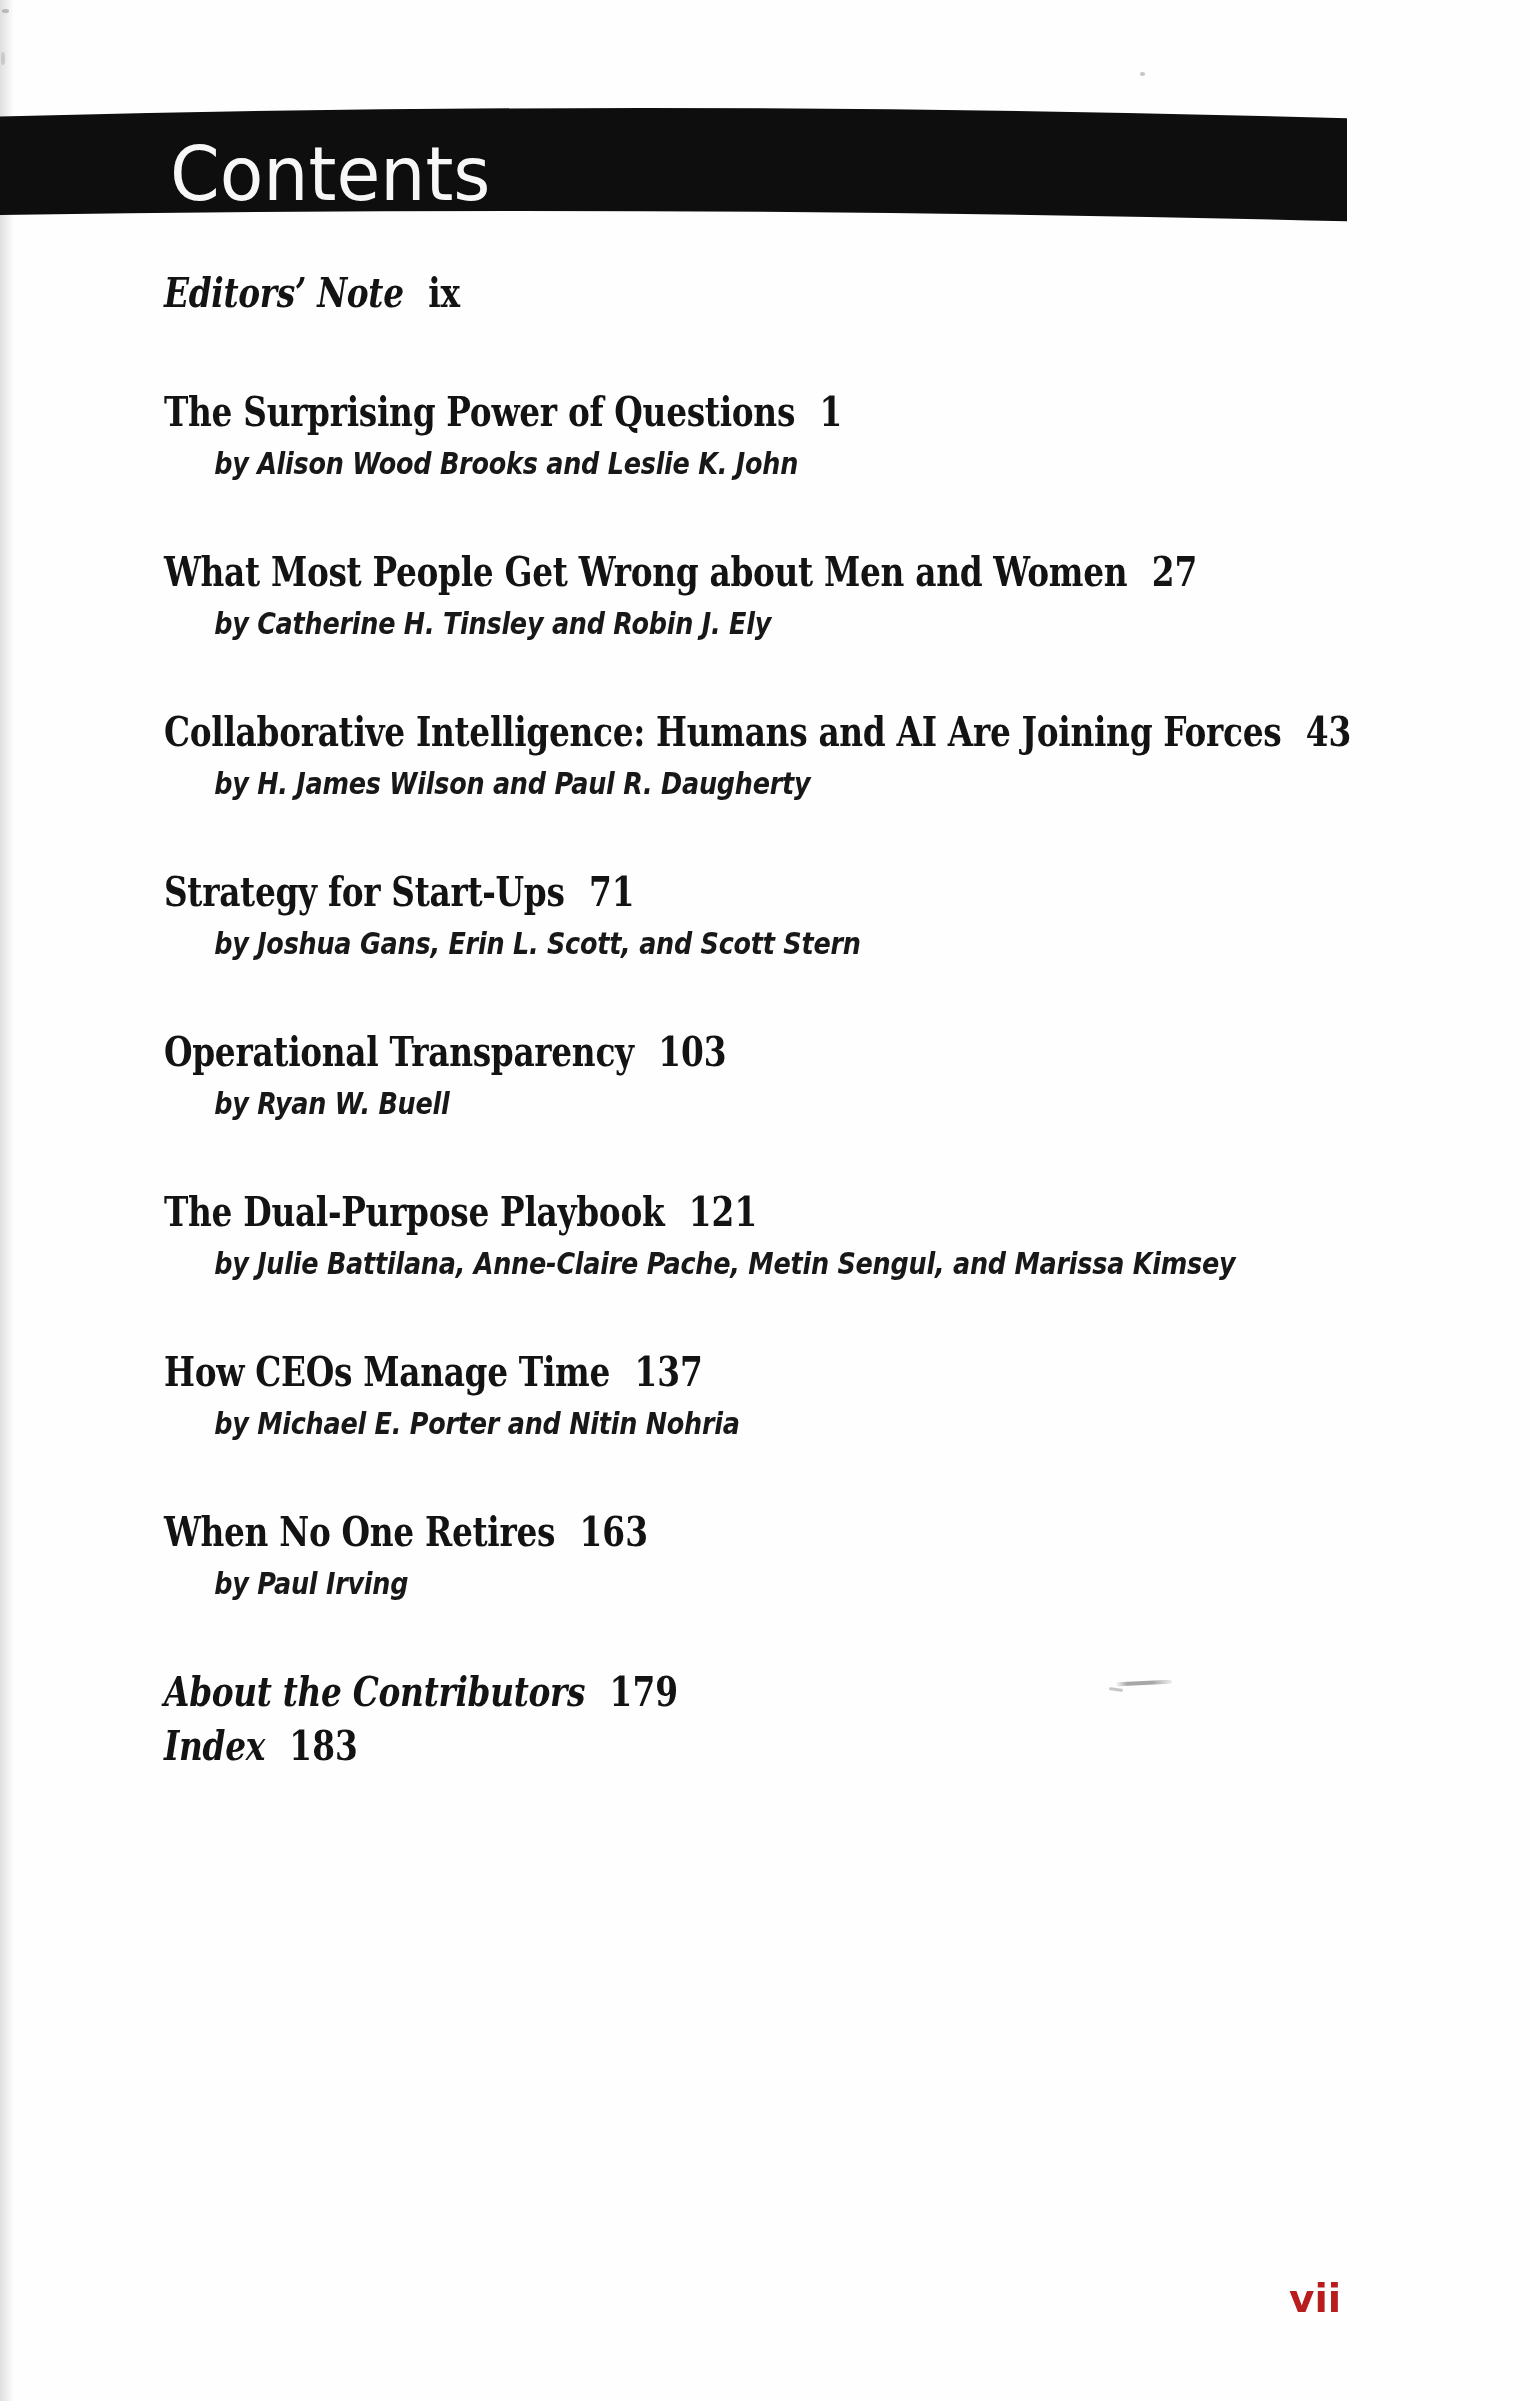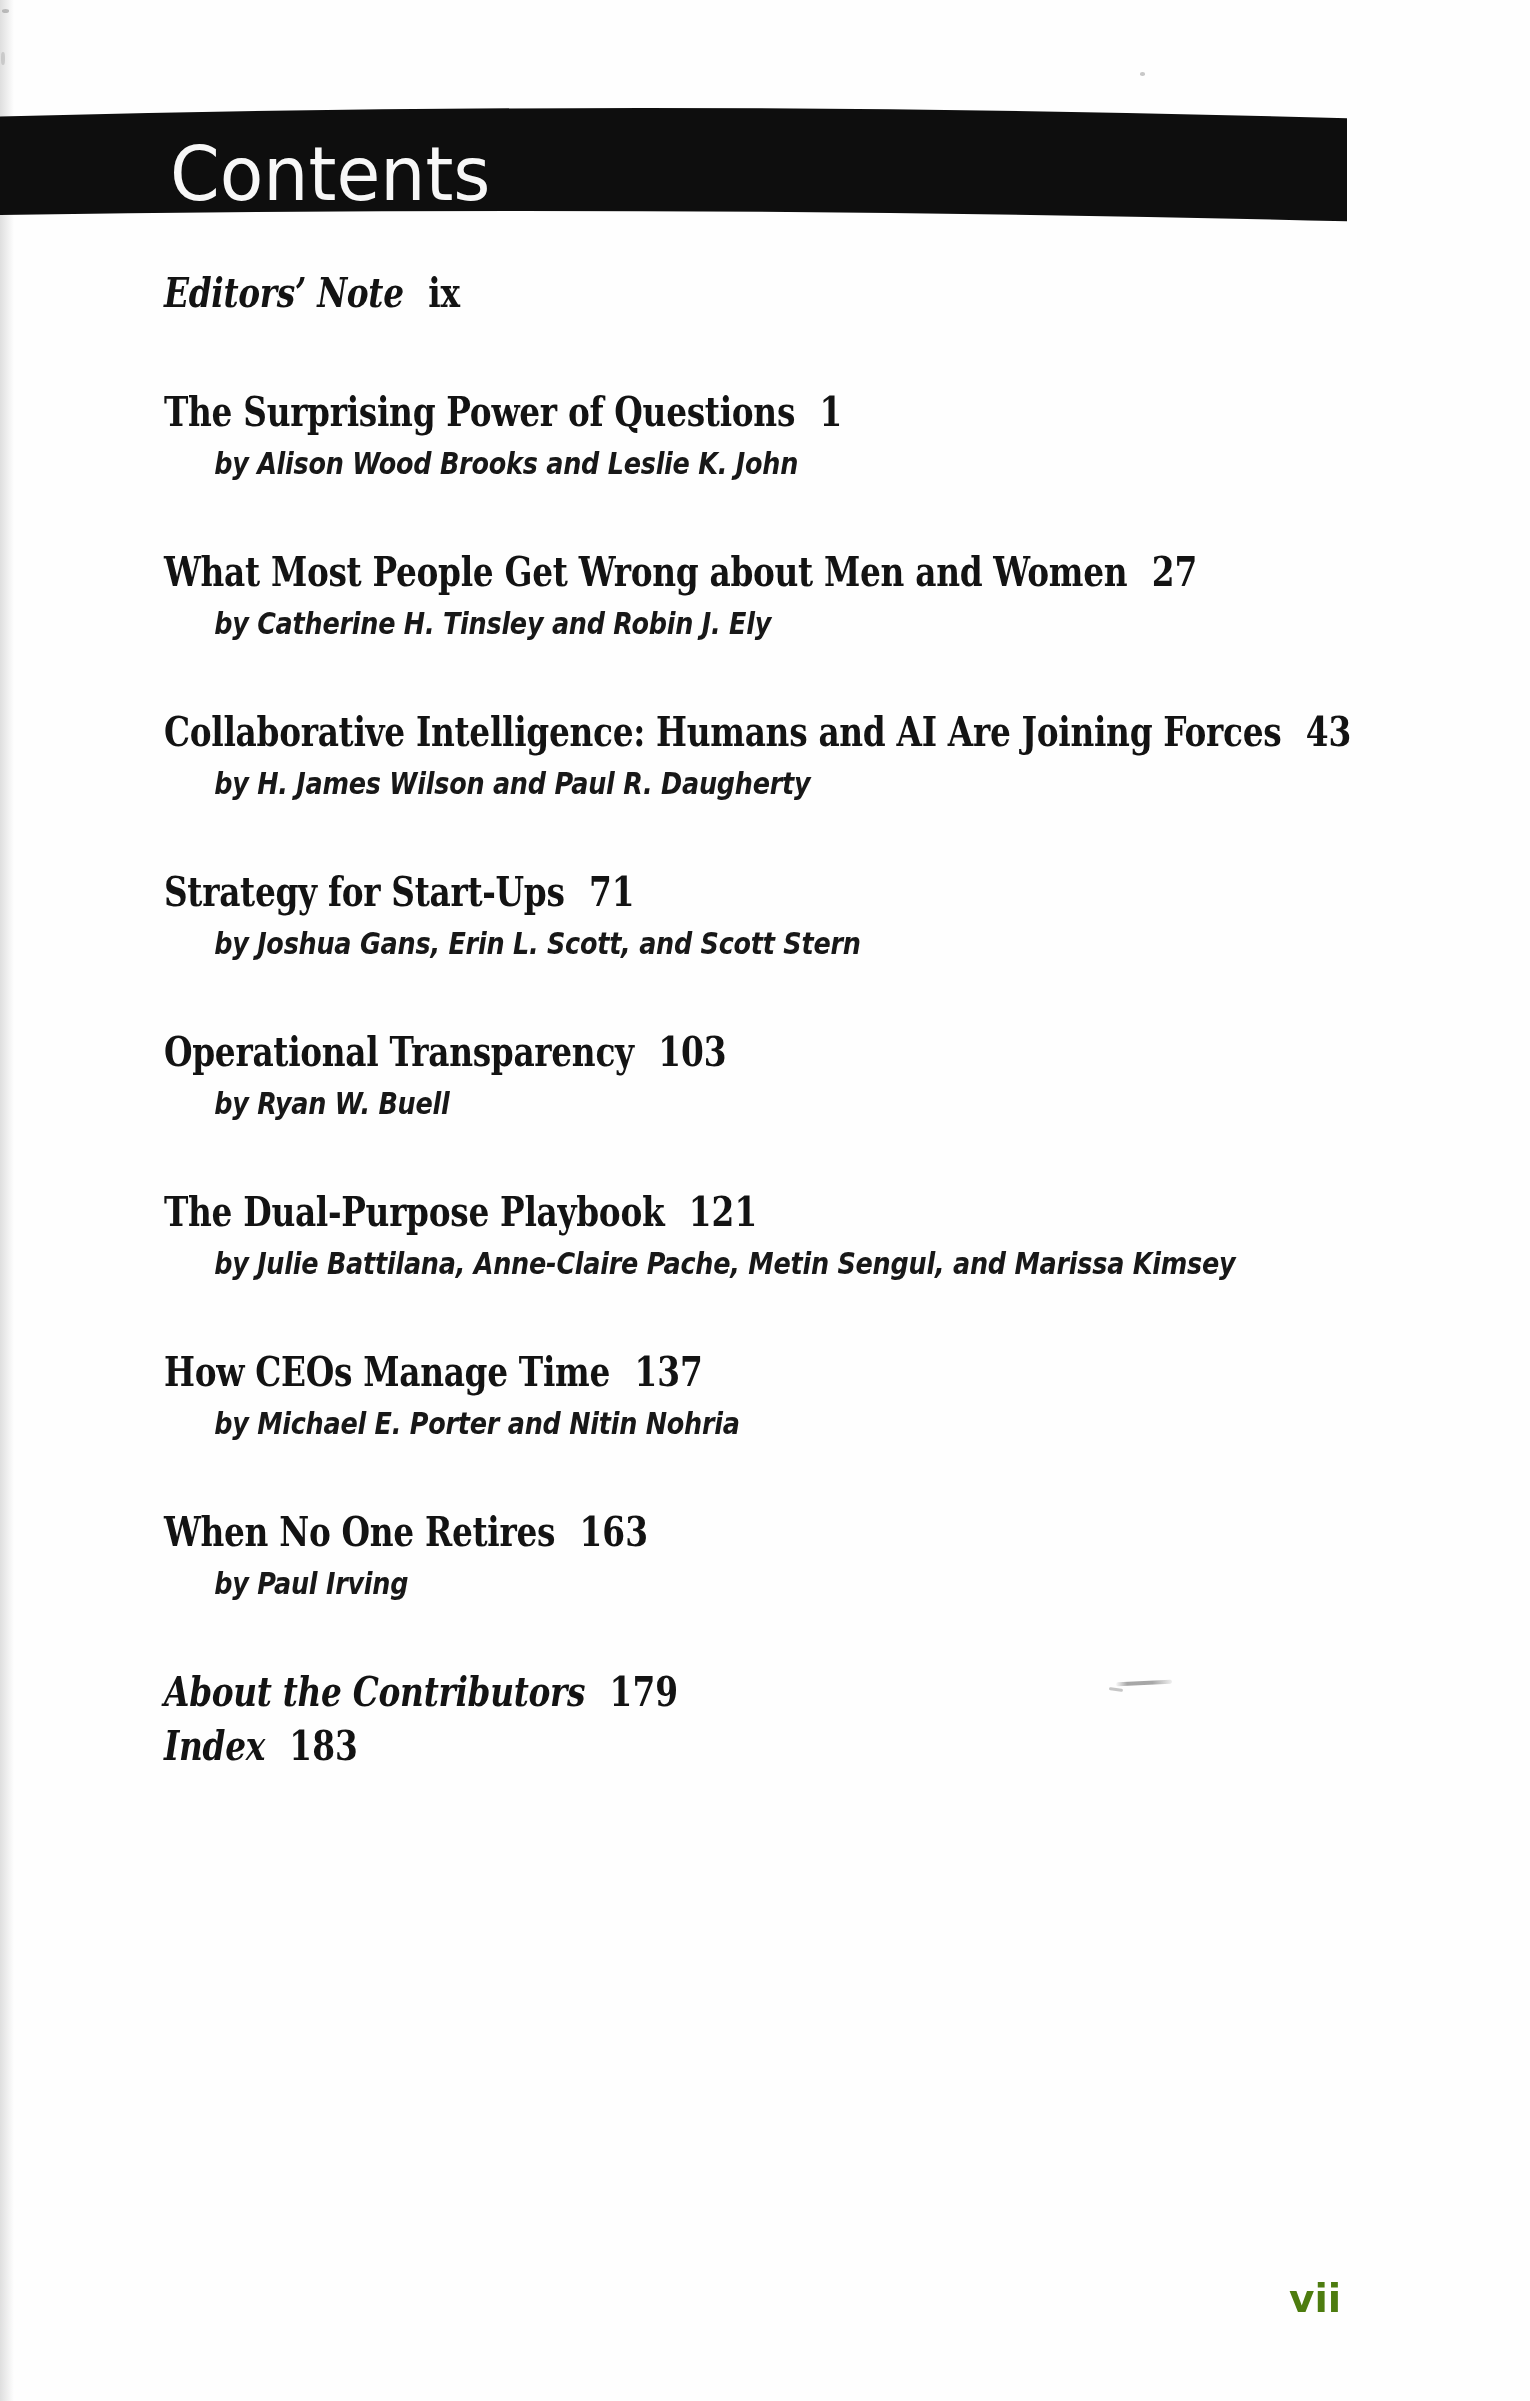--- a/index.html
+++ b/index.html
@@ -134,21 +134,21 @@
     border-radius: 50%;
     opacity: .55;
   }
   .folio {
     position: absolute;
     left: 1289px; top: 2278px;
     font-family: "DejaVu Sans", sans-serif;
     font-weight: bold;
     font-size: 39px;
     line-height: 41px;
-    color: #4d7c0f;
+    color: #b91c1c;
   }
 </style>
 </head>
 <body>
 
 <div class="page">
 
   <div class="left-edge"></div>
   <div class="corner-speck-a"></div>
   <div class="corner-speck-b"></div>

